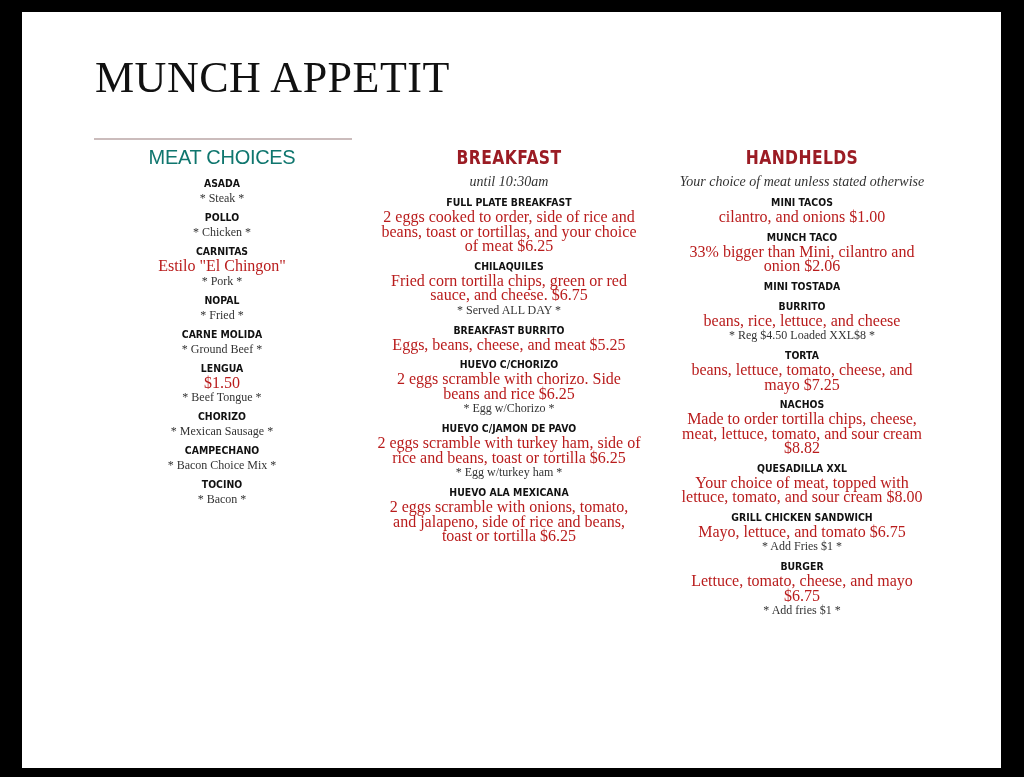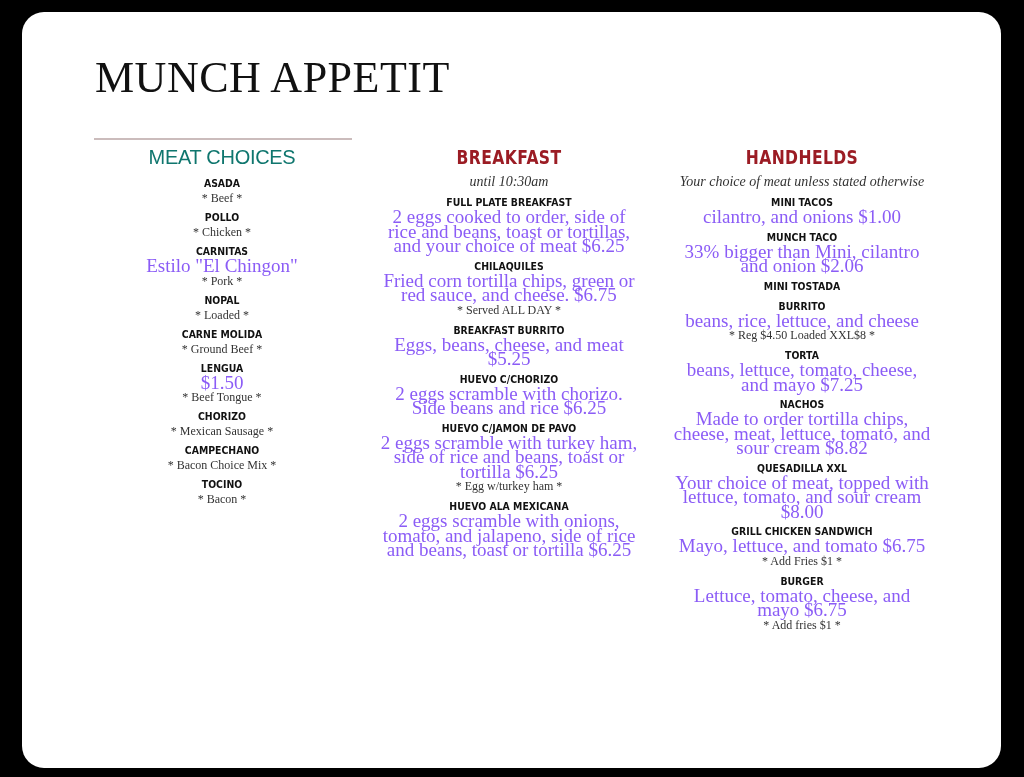--- a/index.html
+++ b/index.html
@@ -3,21 +3,21 @@
   <meta charset="utf-8">
   <style>
     html, body { margin: 0; padding: 0; }
     body {
       width: 1024px; height: 777px; background: #000;
       position: relative; overflow: hidden;
       font-family: "DejaVu Serif", serif;
     }
     .page {
       position: absolute; left: 22px; top: 12px;
-      width: 979px; height: 756px; background: #fff; border-radius: 22px;
+      width: 979px; height: 756px; background: #fff;
     }
     .title {
       position: absolute; left: 73px; top: 44px;
       font-family: "Liberation Serif", serif;
       font-size: 44px; letter-spacing: 0.5px; color: #111;
       margin: 0; font-weight: normal; line-height: 1;
     }
     .divider {
       position: absolute; left: 72px; top: 126px; width: 258px;
       height: 2px; background: #cbbcbc;
@@ -40,55 +40,55 @@
       font-family: "Liberation Serif", serif; font-style: italic;
       font-size: 14px; color: #333; margin: 0 0 6px 0;
     }
     .item { margin-bottom: 6px; }
     .item-name {
       font-family: "DejaVu Sans", sans-serif; font-weight: bold;
       font-size: 11px; color: #111; line-height: 14px;
       transform: scaleX(0.85); display: block;
     }
     .item-desc {
-      font-family: "Liberation Serif", serif; font-size: 19px;
-      color: #8b5cf6; line-height: 14.5px;
+      font-family: "Liberation Serif", serif; font-size: 16px;
+      color: #b91c1c; line-height: 14.5px;
     }
     .item-note {
       font-family: "Liberation Serif", serif; font-size: 12px;
       color: #333; line-height: 15px;
     }
     .meat-item { margin-bottom: 5px; }
   </style>
 </head>
 <body>
 
 <div class="page">
   <h1 class="title">MUNCH APPETIT</h1>
   <div class="divider"></div>
 
   <div class="col col-meat">
     <h2 class="meat-heading">MEAT CHOICES</h2>
     <div id="meat-list">
         <div class="item meat-item">
           <span class="item-name">ASADA</span>
-          <div class="item-note">* Beef *</div>
+          <div class="item-note">* Steak *</div>
         </div>
         <div class="item meat-item">
           <span class="item-name">POLLO</span>
           <div class="item-note">* Chicken *</div>
         </div>
         <div class="item meat-item">
           <span class="item-name">CARNITAS</span>
           <div class="item-desc">Estilo "El Chingon"</div>
           <div class="item-note">* Pork *</div>
         </div>
         <div class="item meat-item">
           <span class="item-name">NOPAL</span>
-          <div class="item-note">* Loaded *</div>
+          <div class="item-note">* Fried *</div>
         </div>
         <div class="item meat-item">
           <span class="item-name">CARNE MOLIDA</span>
           <div class="item-note">* Ground Beef *</div>
         </div>
         <div class="item meat-item">
           <span class="item-name">LENGUA</span>
           <div class="item-desc">$1.50</div>
           <div class="item-note">* Beef Tongue *</div>
         </div>
@@ -120,20 +120,21 @@
           <div class="item-desc">Fried corn tortilla chips, green or red sauce, and cheese.   $6.75</div>
           <div class="item-note">* Served ALL DAY *</div>
         </div>
         <div class="item">
           <span class="item-name">BREAKFAST BURRITO</span>
           <div class="item-desc">Eggs, beans, cheese, and meat  $5.25</div>
         </div>
         <div class="item">
           <span class="item-name">HUEVO C/CHORIZO</span>
           <div class="item-desc">2 eggs scramble with chorizo. Side beans and rice  $6.25</div>
+          <div class="item-note">* Egg w/Chorizo *</div>
         </div>
         <div class="item">
           <span class="item-name">HUEVO C/JAMON DE PAVO</span>
           <div class="item-desc">2 eggs scramble with turkey ham, side of rice and beans, toast or tortilla  $6.25</div>
           <div class="item-note">* Egg w/turkey ham *</div>
         </div>
         <div class="item">
           <span class="item-name">HUEVO ALA MEXICANA</span>
           <div class="item-desc">2 eggs scramble with onions, tomato, and jalapeno, side of rice and beans, toast or tortilla  $6.25</div>
         </div>

